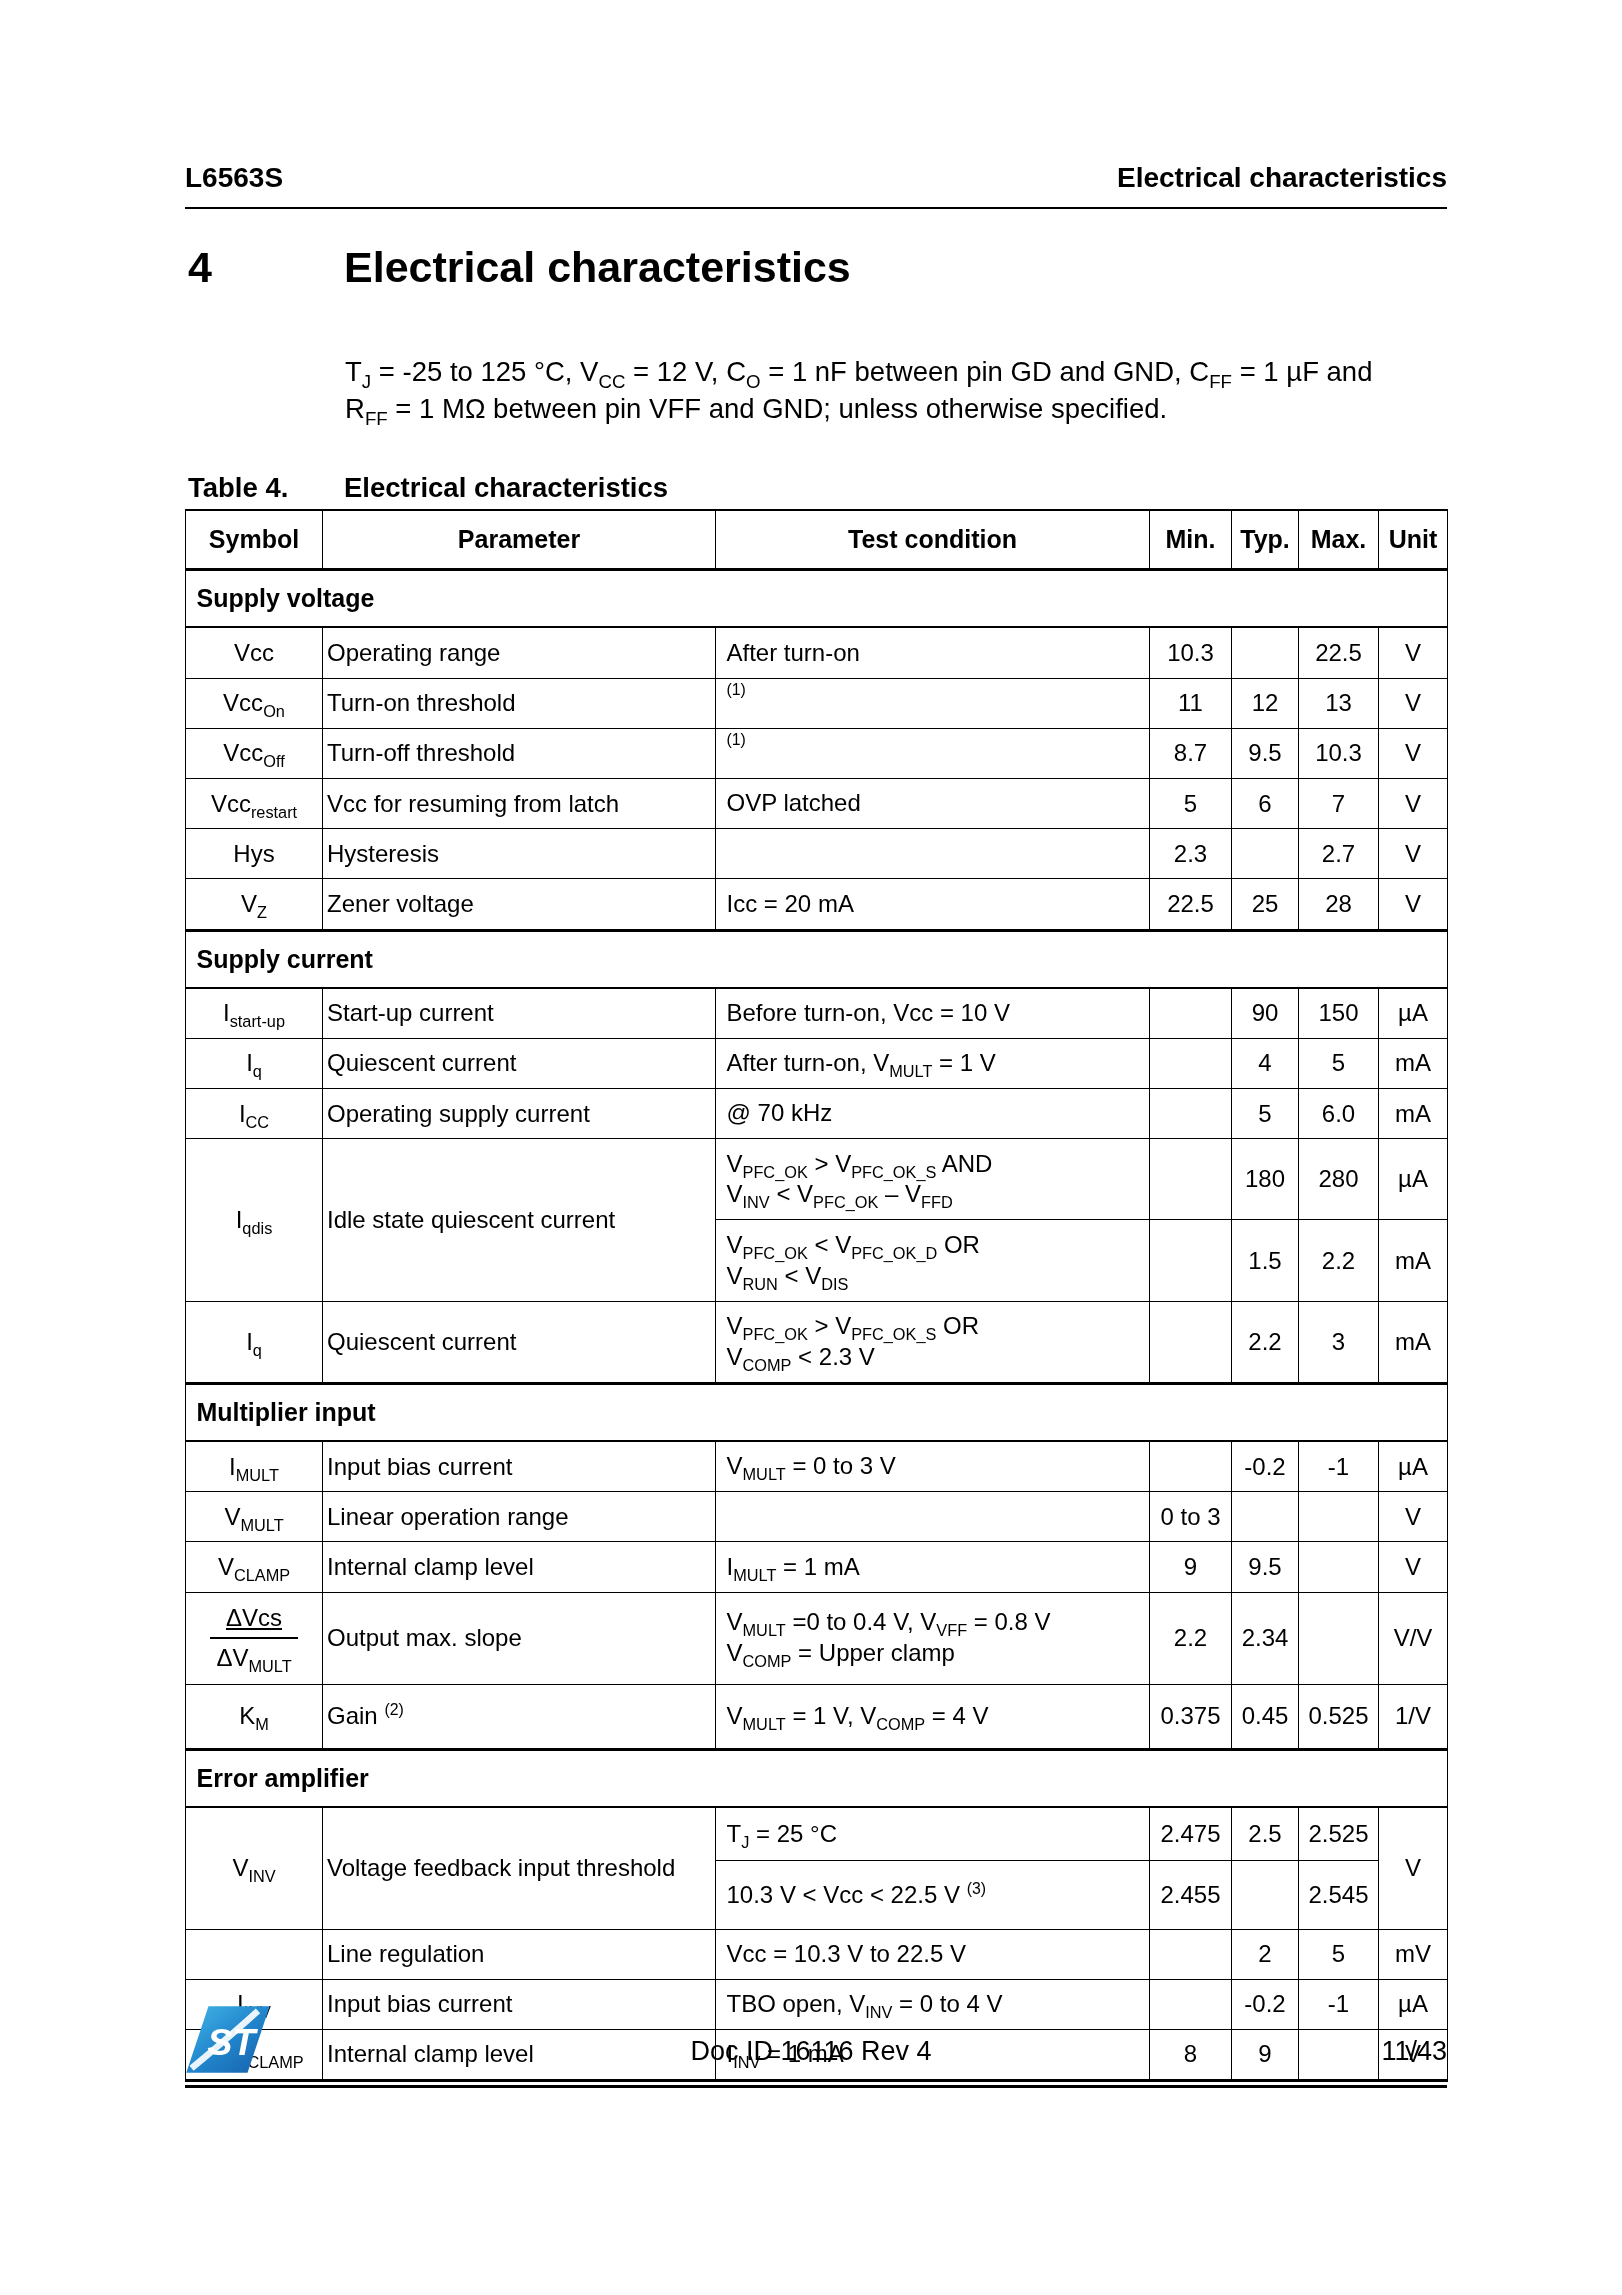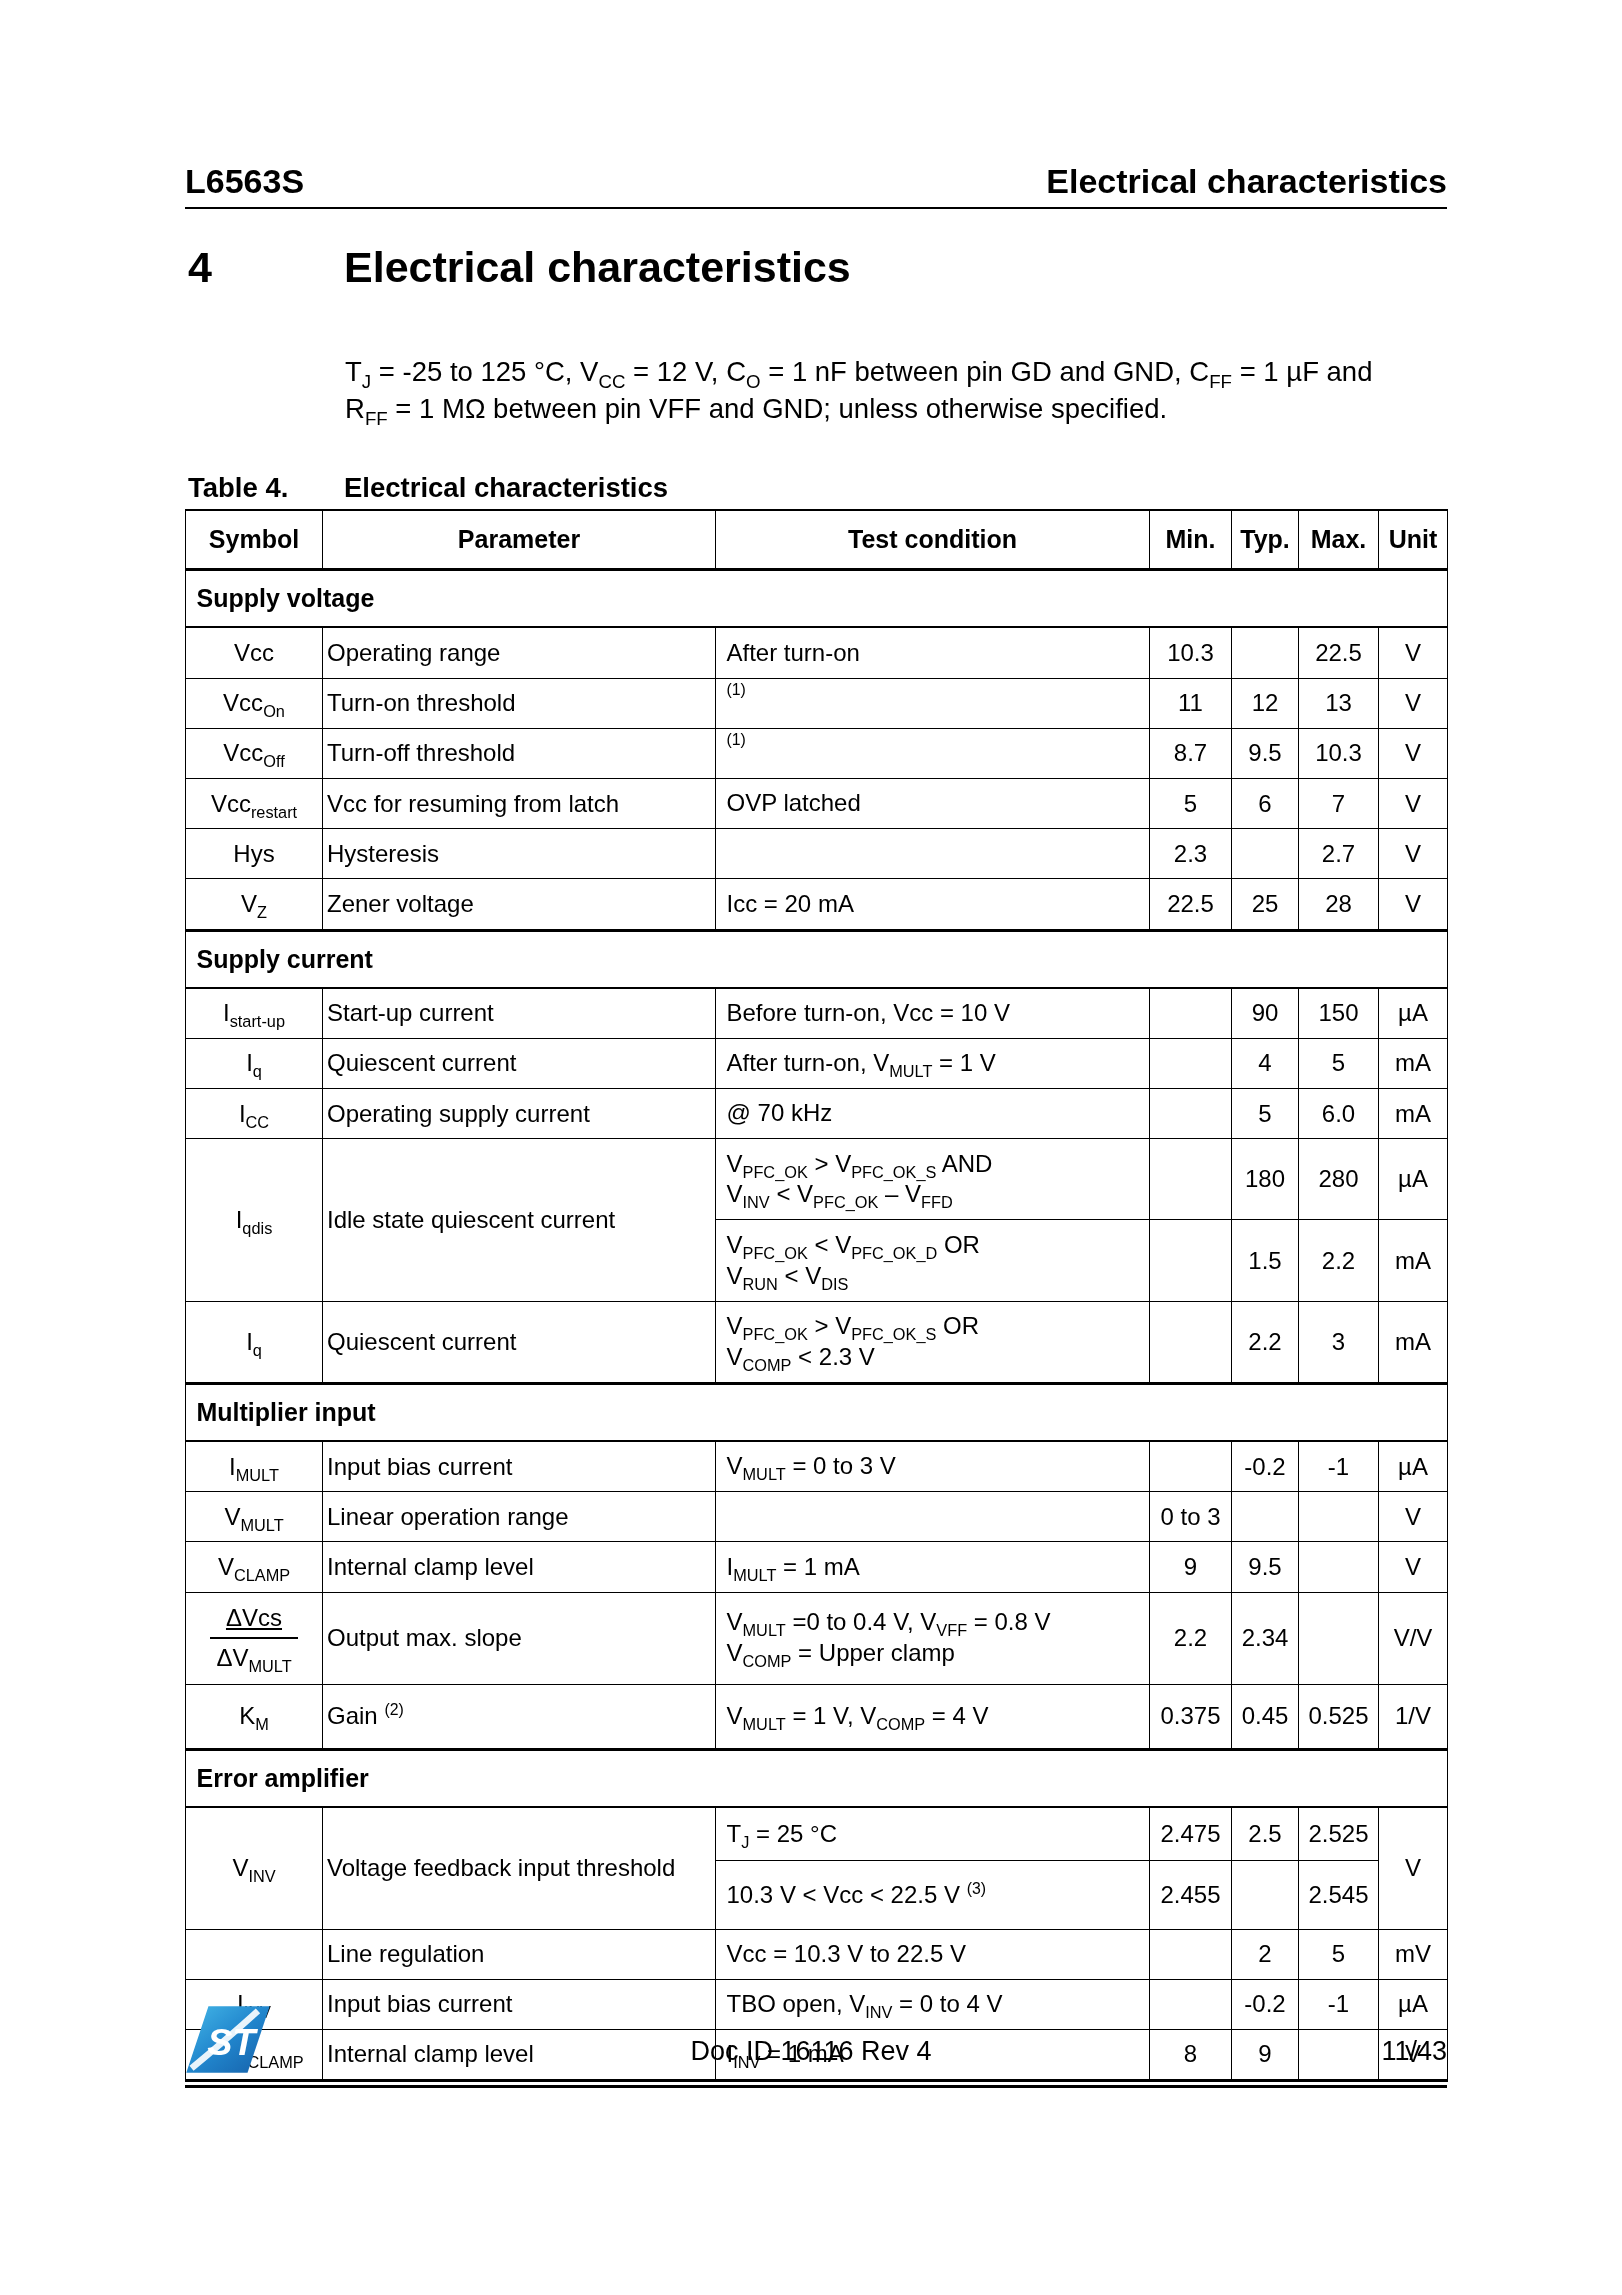--- a/index.html
+++ b/index.html
@@ -12,21 +12,21 @@
     color:#000;
     overflow:hidden;
   }
   sub{font-size:68%;line-height:0;}
   sup{font-size:66%;line-height:0;}
 
   
   .pg-header{
     position:absolute; left:185px; width:1262px; top:162px;
     display:flex; justify-content:space-between; align-items:flex-end;
-    font-size:34px; font-weight:bold;
+    font-size:28px; font-weight:bold;
     border-bottom:none;
   }
   .pg-header-rule{
     position:absolute; left:185px; width:1262px; top:207px;
     border-top:2.6px solid #000;
   }
 
   
   .sec-heading{position:absolute; left:188px; top:243px; font-size:43px; font-weight:bold;}
   .sec-heading .sec-title{position:absolute; left:156px; white-space:nowrap;}

